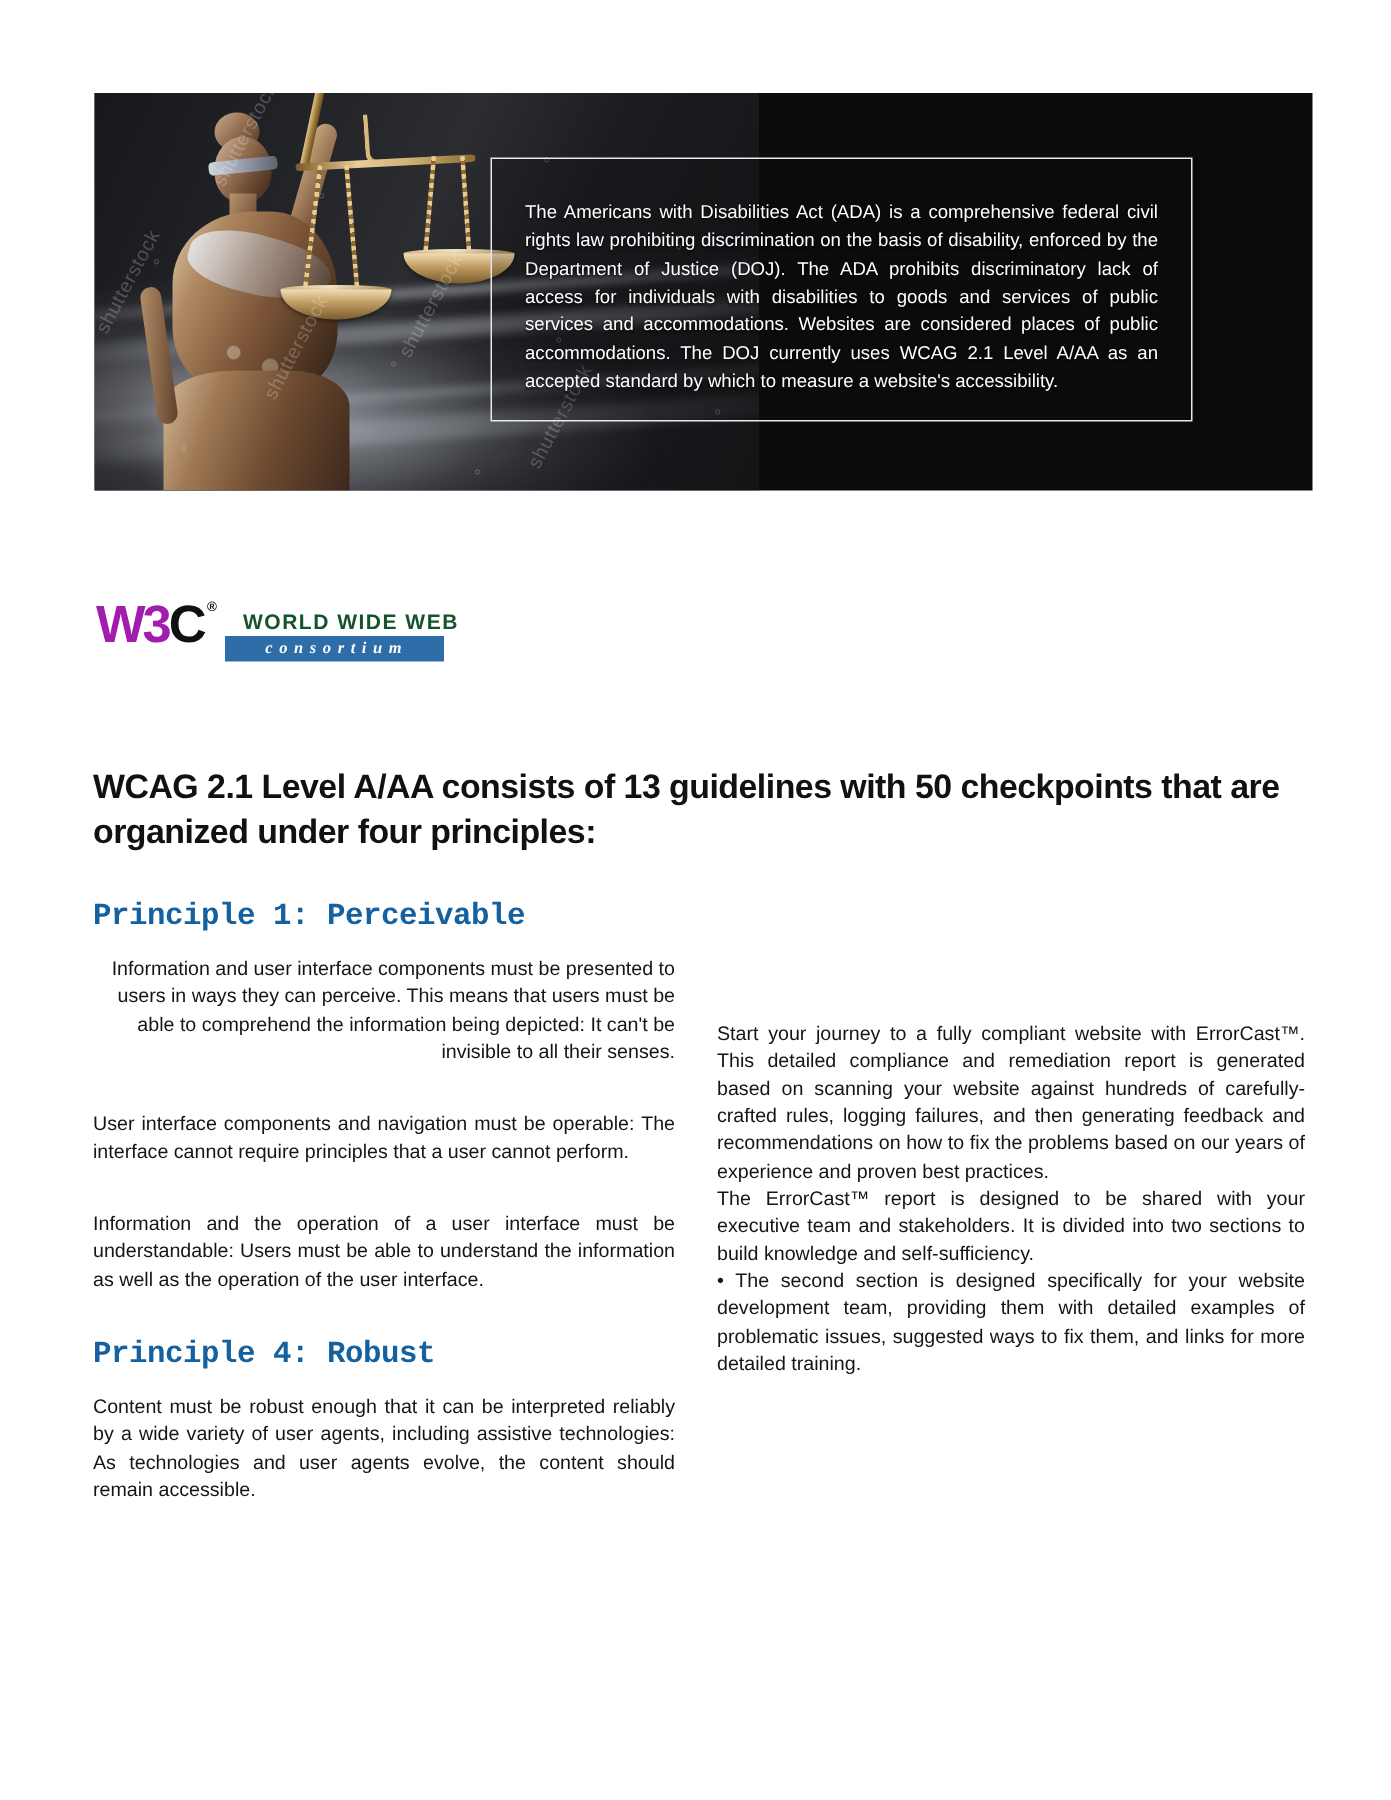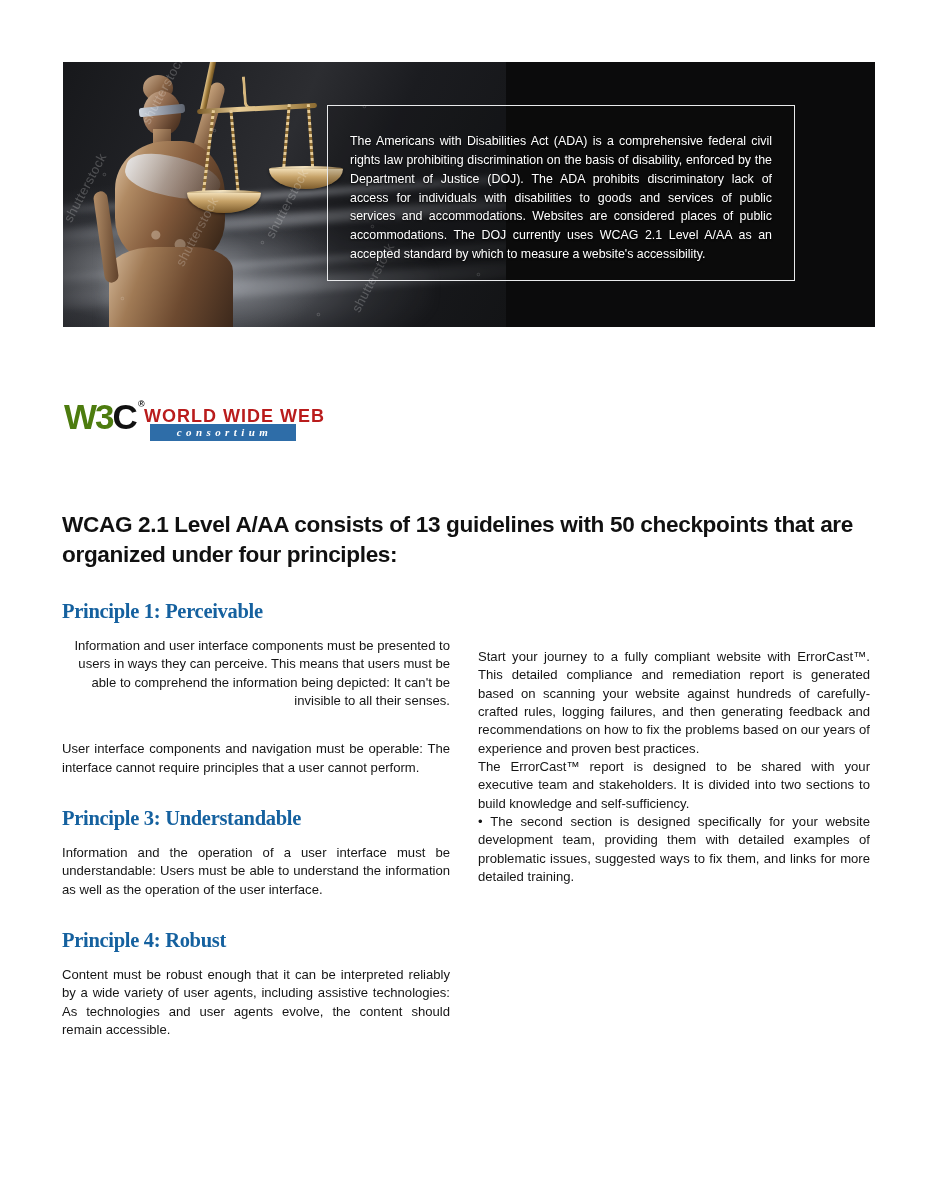--- a/index.html
+++ b/index.html
@@ -210,32 +210,32 @@
     height: 44px;
   }
   .w3c-mark {
     position: absolute; left: 0; top: 0;
     font-family: "Liberation Sans", sans-serif;
     font-weight: bold;
     font-size: 35px;
     letter-spacing: -2px;
     line-height: 38px;
   }
-  .w3c-mark .blue { color: #4d7c0f; }
+  .w3c-mark .blue { color: #a21caf; }
   .w3c-mark .blk  { color: #111111; }
   .w3c-reg {
     position: absolute; left: 74px; top: 1px;
     font-size: 9px; color: #111; font-weight: bold;
   }
   .w3c-words {
-    position: absolute; left: 80px; top: 8px;
+    position: absolute; left: 98px; top: 8px;
     font-family: "Liberation Sans", sans-serif;
     font-weight: bold;
-    font-size: 18px;
-    color: #b91c1c;
+    font-size: 14px;
+    color: #14532d;
     letter-spacing: 1px;
     white-space: nowrap;
   }
   .w3c-bar {
     position: absolute; left: 86px; top: 26px;
     width: 146px; height: 17px;
     background: #2E6DA8;
   }
   .w3c-bar span {
     display: block;
@@ -267,28 +267,28 @@
   
   .col-left {
     position: absolute;
     left: 62px;
     top: 600px;
     width: 388px;
   }
   .col-right {
     position: absolute;
     left: 478px;
-    top: 648px;
+    top: 680px;
     width: 392px;
   }
   .principle { margin-bottom: 30px; }
   .principle:last-child { margin-bottom: 0; }
   h2.p-title {
     margin: 0 0 14px 0;
-    font-family: Liberation Serif, serif;
+    font-family: Liberation Mono, monospace;
     font-weight: bold;
     font-size: 20.5px;
     letter-spacing: -0.3px;
     color: #15619F;
   }
   p.body {
     margin: 0;
     font-family: "Liberation Sans", sans-serif;
     font-size: 13.1px;
     line-height: 1.40;
@@ -376,21 +376,20 @@
   <section class="principle">
     <h2 class="p-title">Principle 1: Perceivable</h2>
     <p class="body left">Information and user interface components must be presented to users in ways they can perceive. This means that users must be able to comprehend the information being depicted: It can't be invisible to all their senses.</p>
   </section>
 
   <section class="principle">
     <p class="body">User interface components and navigation must be operable: The interface cannot require principles that a user cannot perform.</p>
   </section>
 
   <section class="principle">
-    <h2 class="p-title">Principle 3: Understandable</h2>
     <p class="body">Information and the operation of a user interface must be understandable: Users must be able to understand the information as well as the operation of the user interface.</p>
   </section>
 
   <section class="principle">
     <h2 class="p-title">Principle 4: Robust</h2>
     <p class="body">Content must be robust enough that it can be interpreted reliably by a wide variety of user agents, including assistive technologies: As technologies and user agents evolve, the content should remain accessible.</p>
   </section>
 
 </div>
 

